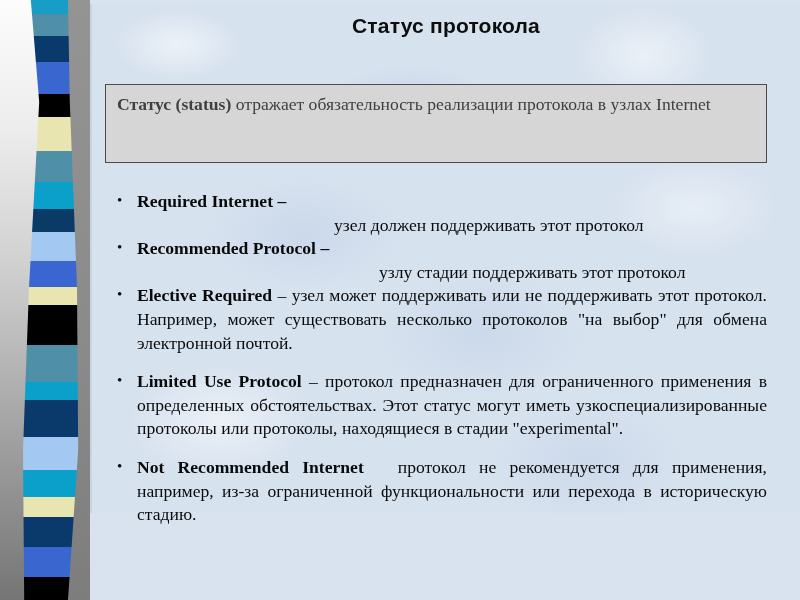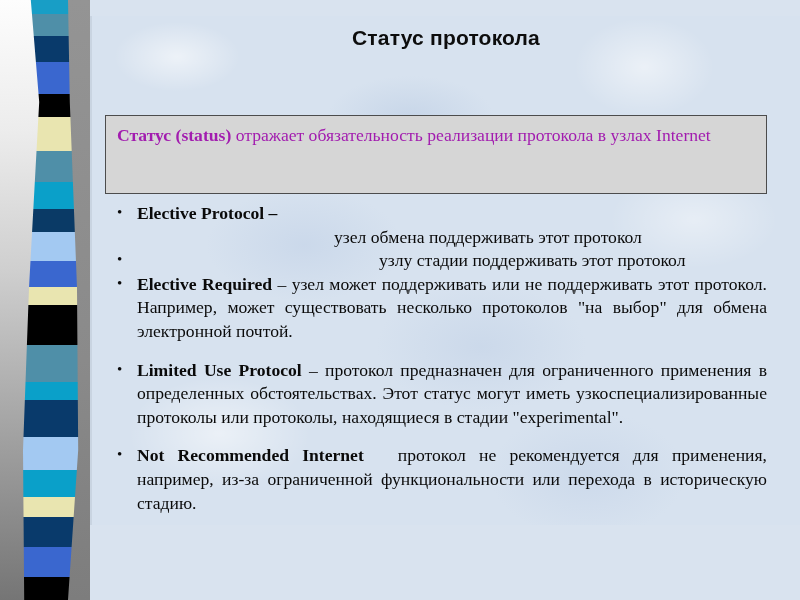--- a/index.html
+++ b/index.html
@@ -8,40 +8,40 @@
   
   .left-rail{position:absolute;left:0;top:0;width:90px;height:600px;
     background:linear-gradient(180deg,#fdfdfd 0%,#ececec 22%,#cfcfcf 45%,#a6a6a6 70%,#757575 100%);}
   .gray-band{position:absolute;left:66px;top:0;width:24px;height:600px;
     background:linear-gradient(180deg,#949494,#8a8a8a 60%,#7d7d7d);}
   .ribbon{position:absolute;left:20px;top:0;width:60px;height:600px;
     clip-path:polygon(18% 0%,80% 0%,83% 17%,95% 48%,97% 75%,80% 100%,7% 100%,5% 75%,15% 48%,32% 17%);}
   .ribbon div{width:100%;}
 
   
-  .slide{position:absolute;left:90px;top:16px;width:710px;height:509px;
+  .slide{position:absolute;left:90px;top:4px;width:710px;height:509px;
     border-left:2px solid #c9d4e1;box-sizing:border-box;
     background-color:#d7e2ef;
     background-image:
       radial-gradient(90px 50px at 12% 8%,rgba(255,255,255,.55),rgba(255,255,255,0) 70%),
       radial-gradient(120px 60px at 45% 20%,rgba(184,202,226,.50),rgba(184,202,226,0) 70%),
       radial-gradient(100px 70px at 78% 10%,rgba(255,255,255,.50),rgba(255,255,255,0) 70%),
       radial-gradient(140px 80px at 30% 45%,rgba(188,205,229,.45),rgba(188,205,229,0) 70%),
       radial-gradient(120px 70px at 85% 40%,rgba(255,255,255,.40),rgba(255,255,255,0) 70%),
       radial-gradient(150px 90px at 55% 65%,rgba(186,203,227,.40),rgba(186,203,227,0) 70%),
       radial-gradient(130px 80px at 18% 82%,rgba(255,255,255,.50),rgba(255,255,255,0) 70%),
       radial-gradient(140px 90px at 70% 90%,rgba(191,207,230,.45),rgba(191,207,230,0) 70%);}
 
   .title{position:absolute;top:10px;left:0;width:100%;text-align:center;
     font-family:"Liberation Sans","DejaVu Sans",sans-serif;font-weight:bold;
     font-size:21px;color:#0d0d0d;letter-spacing:.2px;}
 
   .defbox{position:absolute;top:80px;left:13px;width:662px;height:79px;box-sizing:border-box;
     background:#d6d6d6;border:1px solid #4c4c4c;padding:6px 24px 0 11px;
-    font-size:17.6px;line-height:26px;color:#a21caf;text-align:justify;margin-top:19px;}
+    font-size:17.6px;line-height:26px;color:#404040;text-align:justify;}
 
   .bullets{position:absolute;top:186px;left:23px;width:652px;
     font-size:17.6px;line-height:23.6px;color:#0a0a0a;}
   .bullet{position:relative;padding-left:22px;text-align:justify;}
   .bullet .marker{position:absolute;left:2px;top:-1px;font-size:15px;}
   .cont{line-height:23.6px;}
   .cont1{padding-left:197px;}
   .cont2{padding-left:242px;}
   .gap{margin-top:15px;}
   .spacer{display:inline-block;width:34px;}
@@ -79,26 +79,26 @@
 
 <div class="slide">
 
   <div class="title">Статус протокола</div>
 
   <div class="defbox"><b>Статус (status)</b><span> отражает обязательность реализации протокола в узлах Internet</span></div>
 
   <div class="bullets">
 
     <div class="bullet">
-      <span class="marker">•</span><b>Elective Protocol –</b>
-      <div class="cont cont1">узел обмена поддерживать этот протокол</div>
+      <span class="marker">•</span><b>Required Internet –</b>
+      <div class="cont cont1">узел должен поддерживать этот протокол</div>
     </div>
 
     <div class="bullet">
-      <span class="marker">•</span>
+      <span class="marker">•</span><b>Recommended Protocol –</b>
       <div class="cont cont2">узлу стадии поддерживать этот протокол</div>
     </div>
 
     <div class="bullet">
       <span class="marker">•</span><b>Elective Required</b><span> – узел может поддерживать или не поддерживать этот протокол. Например, может существовать несколько протоколов "на выбор" для обмена электронной почтой.</span>
     </div>
 
     <div class="bullet gap">
       <span class="marker">•</span><b>Limited Use Protocol</b><span> – протокол предназначен для ограниченного применения в определенных обстоятельствах. Этот статус могут иметь узкоспециализированные протоколы или протоколы, находящиеся в стадии "experimental".</span>
     </div>

